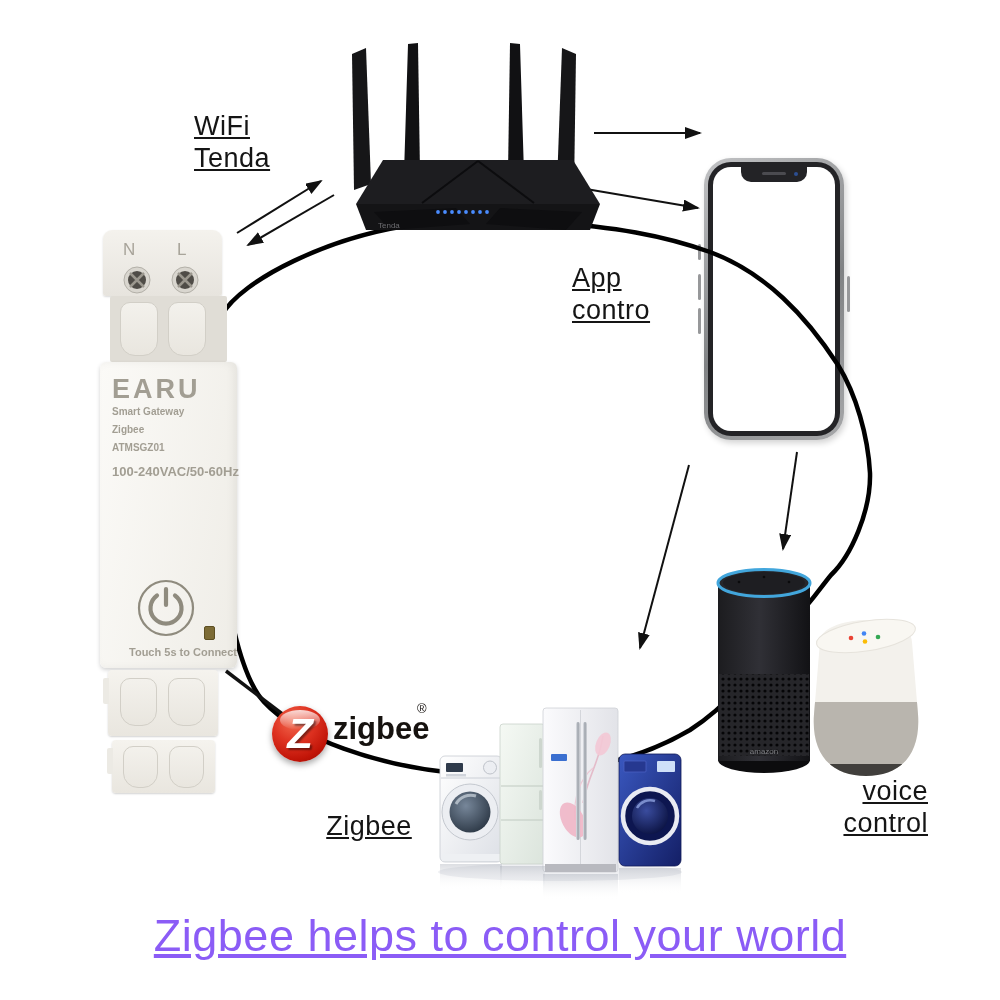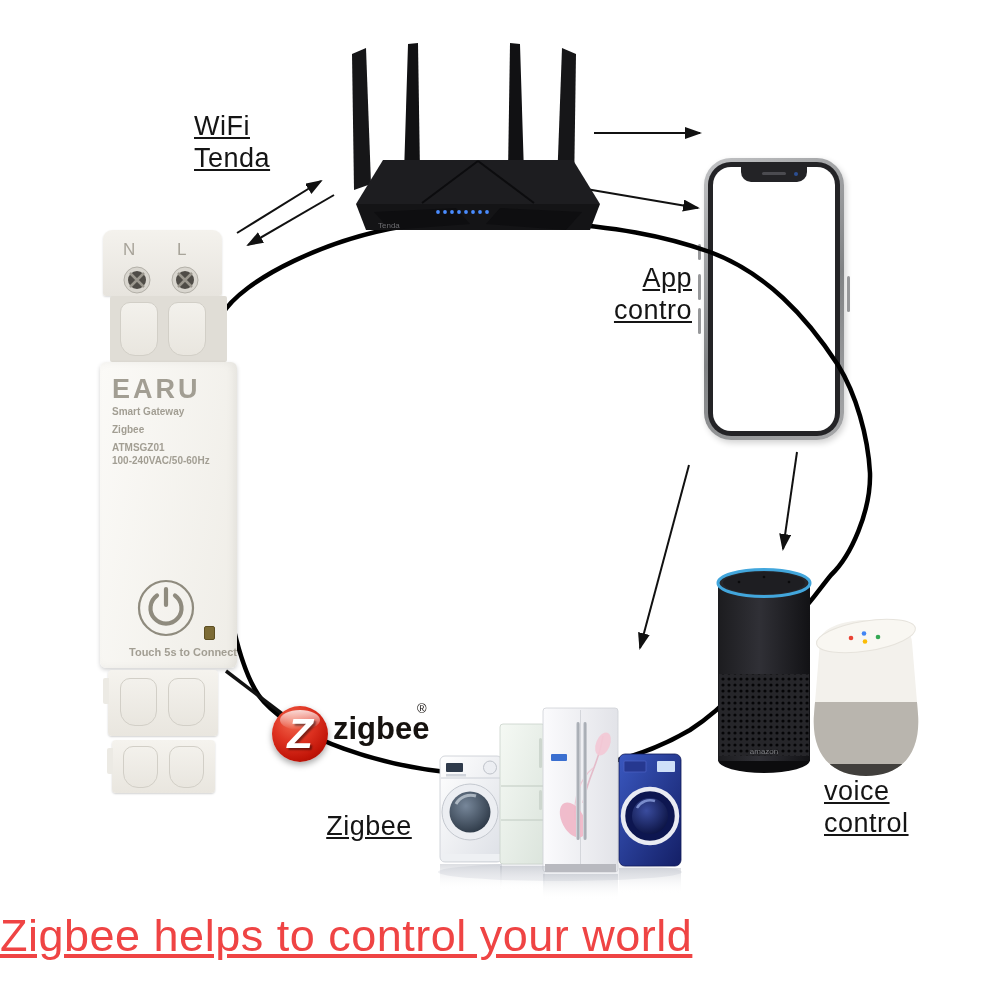--- a/index.html
+++ b/index.html
@@ -10,25 +10,25 @@
   
   #phone-layer{z-index:1;}
   #lines-layer{z-index:2;}
   .device{z-index:3;}
   .lbl,.heading{z-index:4;text-decoration:underline;}
 
   
   .lbl{position:absolute;font-size:27px;line-height:1.2;color:#151515;letter-spacing:.5px;}
   .lbl div{white-space:nowrap;}
   #lbl-wifi{left:194px;top:110px;text-align:left;}
-  #lbl-app{left:572px;top:262px;width:120px;text-align:right;}
-  #lbl-voice{left:824px;top:775px;width:130px;text-align:left;}
+  #lbl-app{left:572px;top:262px;width:120px;text-align:left;}
+  #lbl-voice{left:798px;top:775px;width:130px;text-align:right;}
   #lbl-zigdev{left:303px;top:810px;width:132px;text-align:center;}
-  .heading{position:absolute;left:0;top:910px;width:1000px;text-align:left;
-           font-size:45px;letter-spacing:.5px;color:#ef4444;}
+  .heading{position:absolute;left:0;top:910px;width:1000px;text-align:center;
+           font-size:45px;letter-spacing:.5px;color:#8b5cf6;}
 
   
   .phone{left:704px;top:158px;width:140px;height:282px;border-radius:27px;
          background:linear-gradient(145deg,#c2c3c5,#808284 55%,#a7a8aa);
          padding:4px;box-sizing:border-box;box-shadow:2px 3px 6px rgba(0,0,0,.18);}
   .phone-bezel{width:100%;height:100%;border-radius:23px;background:#232326;padding:5px;box-sizing:border-box;}
   .phone-screen{position:relative;width:100%;height:100%;border-radius:18px;background:#fff;overflow:hidden;}
   .notch{position:absolute;left:50%;top:0;transform:translateX(-50%);width:66px;height:15px;
          background:#232326;border-radius:0 0 10px 10px;}
   .notch-speaker{position:absolute;left:50%;top:5px;transform:translateX(-50%);
@@ -152,21 +152,21 @@
     </div>
     <div class="gw-recess">
       <div class="slot" style="left:10px;top:6px;width:36px;height:52px;"></div>
       <div class="slot" style="left:58px;top:6px;width:36px;height:52px;"></div>
     </div>
     <div class="gw-main">
       <div class="gw-brand">EARU</div>
       <div class="gw-line" style="top:44px;">Smart Gateway</div>
       <div class="gw-line" style="top:62px;">Zigbee</div>
       <div class="gw-line" style="top:80px;">ATMSGZ01</div>
-      <div class="gw-line" style="top:93px;font-size:10px;">100-240VAC/50-60Hz</div>
+      <div class="gw-line" style="top:102px;font-size:13px;">100-240VAC/50-60Hz</div>
       <svg width="80" height="80" style="position:absolute;left:26px;top:206px;">
         <circle cx="40" cy="40" r="27" fill="none" stroke="#8f8b7e" stroke-width="2.2"></circle>
         <path d="M31,27.5 A15.5,15.5 0 1 0 49,27.5" fill="none" stroke="#8f8b7e" stroke-width="4.2" stroke-linecap="round"></path>
         <line x1="40" y1="21" x2="40" y2="37" stroke="#8f8b7e" stroke-width="4.2" stroke-linecap="round"></line>
       </svg>
       <div class="gw-led"></div>
       <div class="gw-hint">Touch 5s to Connect</div>
     </div>
     <div class="gw-block" style="left:8px;top:442px;width:110px;height:66px;">
       <div class="gw-ear"></div>

